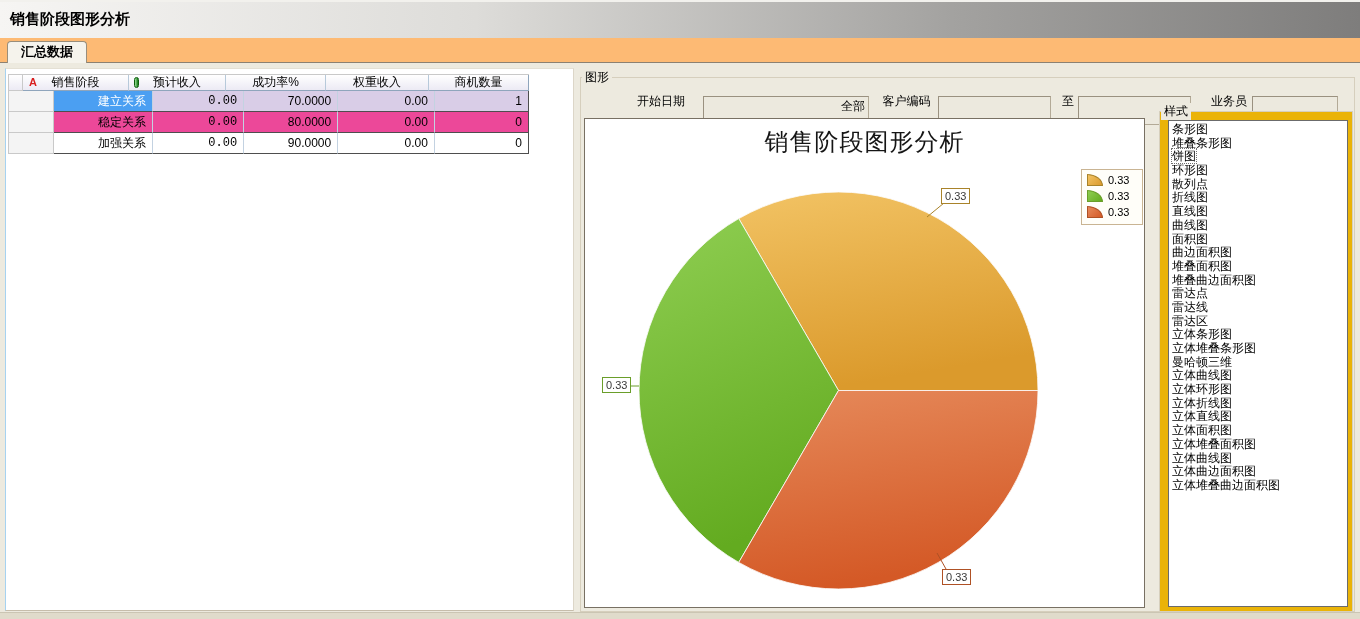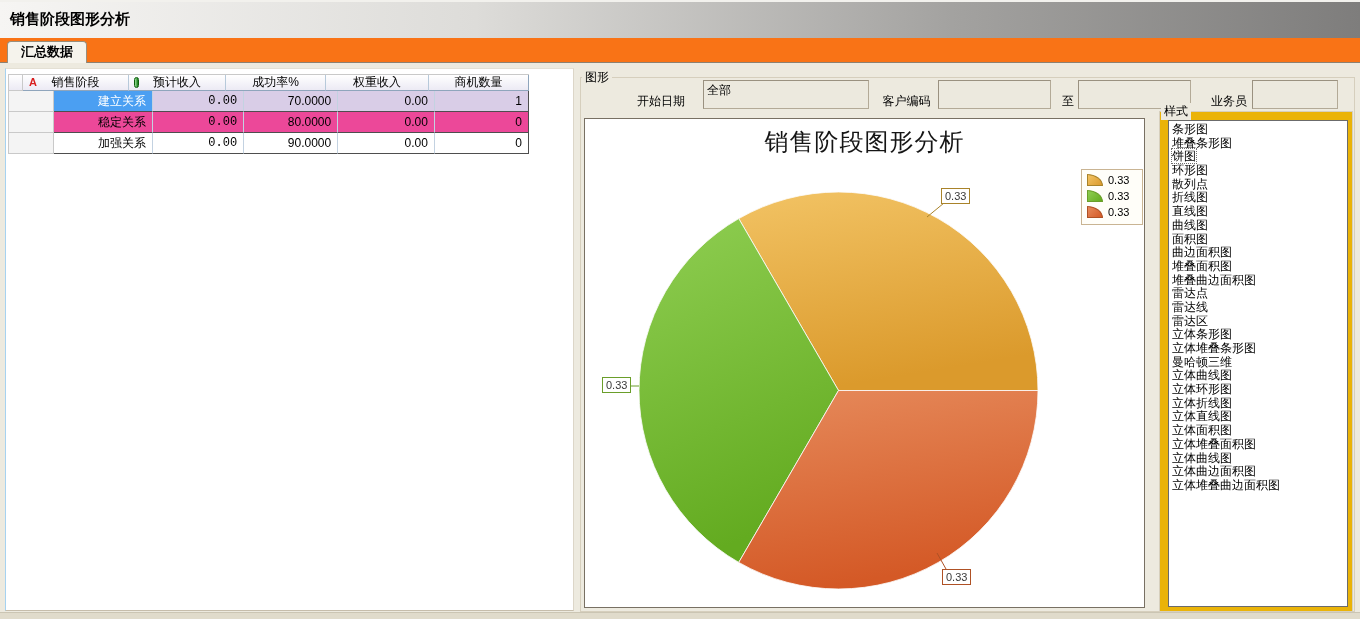--- a/index.html
+++ b/index.html
@@ -6,21 +6,21 @@
   body { font-family:"Liberation Sans","DejaVu Sans",sans-serif; background:#EDEADF; }
   .window { position:relative; width:1360px; height:619px; overflow:hidden; background:#EDEADF; }
 
   
   .titlebar { position:absolute; left:0; top:0; width:100%; height:38px;
     background:linear-gradient(to right,#F6F5F3 0%,#DDDCD9 35%,#A3A2A0 70%,#7E7D7C 100%);
     border-top:2px solid #F2F1ED; }
   .titlebar .title { position:absolute; left:10px; top:8px; font-size:15px; font-weight:bold; color:#000; }
 
   
-  .tabstrip { position:absolute; left:0; top:38px; width:100%; height:25px; background:#f97316; border-bottom:1px solid #8C8172; }
+  .tabstrip { position:absolute; left:0; top:38px; width:100%; height:25px; background:#fdba74; border-bottom:1px solid #8C8172; }
   .tab { position:absolute; left:7px; top:3px; height:22px; padding:0 13px; background:#F5F3EC;
     border:1px solid #998E7B; border-bottom:none; border-radius:4px 4px 0 0; z-index:3;
     font-size:13px; font-weight:bold; line-height:20px; color:#000; }
 
   
   .left-panel { position:absolute; left:5px; top:68px; width:569px; height:543px; background:#fff;
     border-left:1px solid #A6D2F0; border-bottom:1px solid #C6BDAB; border-right:1px solid #DCD6C8; border-top:1px solid #E4E0D4; }
   .grid { position:absolute; left:2px; top:5px; width:521px; border-left:1px solid #C9C9C9; border-top:1px solid #C9C9C9; font-size:12px; }
   .g-row { display:flex; }
   .g-cell { display:flex; align-items:center; border-right:1px solid #C3D2E1; border-bottom:1px solid #4E4E4E; overflow:hidden; }
@@ -38,22 +38,22 @@
   .icon-a { position:absolute; left:6px; color:#D81F1F; font-weight:bold; font-size:11px; line-height:11px; }
   .icon-pill { position:absolute; left:5px; width:5px; height:11px; border-radius:3px;
     background:linear-gradient(to right,#9BE29B,#127612); border:1px solid #0B5E0B; }
 
   
   .graph-group { position:absolute; left:580px; top:77px; width:775px; height:535px; border:1px solid #D6CFBD; }
   .group-label { position:absolute; left:1px; top:-9px; background:#EDEADF; padding:0 3px; font-size:12px; color:#000;text-align:right; }
 
   
   .flt-label { position:absolute; top:15px; height:16px; line-height:16px; font-size:12px; color:#000; text-align:center; }
-  .flt-field { position:absolute; top:2px; height:29px; background:#ECE9DE; border:1px solid #B3AA97;
-    border-top-color:#9A9180; border-left-color:#9A9180; font-size:12px; line-height:16px; padding:1px 3px; color:#000; }
+  .flt-field { position:absolute; top:18px; height:29px; background:#ECE9DE; border:1px solid #B3AA97;
+    border-top-color:#9A9180; border-left-color:#9A9180; font-size:12px; line-height:16px; padding:1px 3px; color:#000;text-align:right; }
   .lbl-start { left:40px; width:80px; }   .fld-start { left:122px; width:166px; }
   .lbl-cust  { left:298px; width:55px; }  .fld-cust  { left:357px; width:113px; }
   .lbl-to    { left:480px; width:14px; }  .fld-to    { left:497px; width:113px; }
   .lbl-sale  { left:629px; width:38px; }  .fld-sale  { left:671px; width:86px; }
 
   
   .chart-canvas { position:absolute; left:3px; top:40px; width:561px; height:490px; background:#fff; border:1px solid #787063; }
   .chart-title { position:absolute; left:0; top:7px; width:100%; text-align:center;
     font-family:"Liberation Serif","DejaVu Serif",serif; font-size:24px; color:#151515; letter-spacing:1px; }
   .pie-svg { position:absolute; left:0; top:0; }

